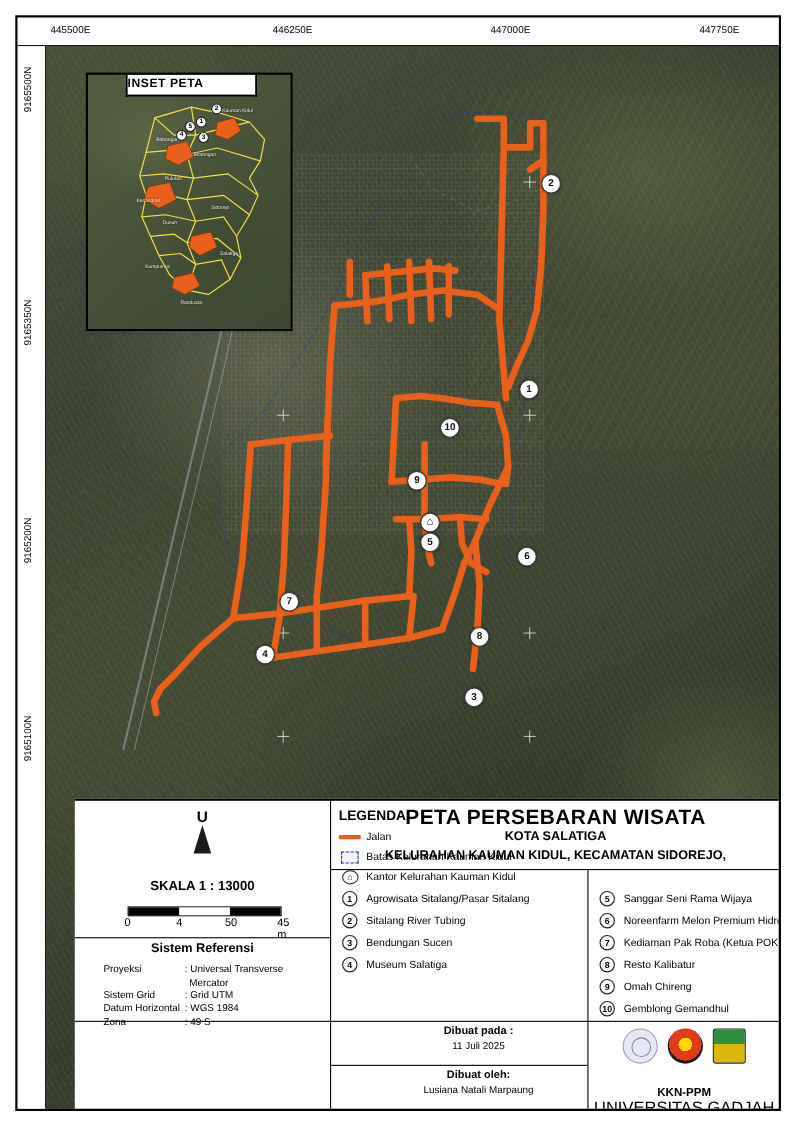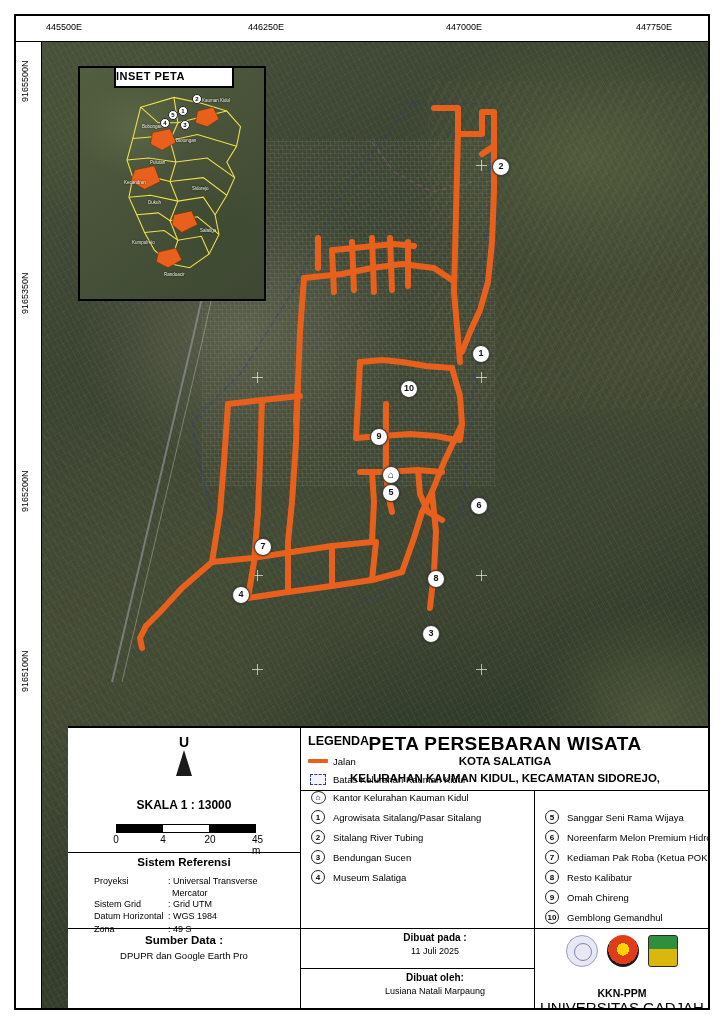--- a/index.html
+++ b/index.html
@@ -534,21 +534,21 @@
           </div>
           <div id="scale-title">SKALA 1 : 13000</div>
           <div id="scalebar">
             <div class="sb-dark"></div>
             <div class="sb-light"></div>
             <div class="sb-dark"></div>
           </div>
           <div id="scale-ticks">
             <span style="left:12px">0</span>
             <span style="left:59px">4</span>
-            <span style="left:106px">20</span>
+            <span style="left:106px">50</span>
             <span style="left:156px">45 m</span>
           </div>
 
           <div id="ref-title">Sistem Referensi</div>
           <div id="ref-table">
             <div class="row">
               <span class="k">Proyeksi</span>
               <span class="v">: Universal Transverse</span>
             </div>
             <div class="cont">Mercator</div>
@@ -559,24 +559,20 @@
             <div class="row">
               <span class="k">Datum Horizontal</span>
               <span class="v">: WGS 1984</span>
             </div>
             <div class="row">
               <span class="k">Zona</span>
               <span class="v">: 49 S</span>
             </div>
           </div>
 
-          <div id="src">
-            <div class="t">Sumber Data :</div>
-            <div class="v">DPUPR dan Google Earth Pro</div>
-          </div>
 
           <div id="title-block">
             <div class="t1">PETA PERSEBARAN WISATA</div>
             <div class="t2" style="margin-top:0">KOTA SALATIGA</div>
             <div class="t2">KELURAHAN KAUMAN KIDUL, KECAMATAN SIDOREJO,</div>
           </div>
 
           <div id="legend-title">LEGENDA</div>
 
           <div class="leg-row" style="left:240px; top:26px">

